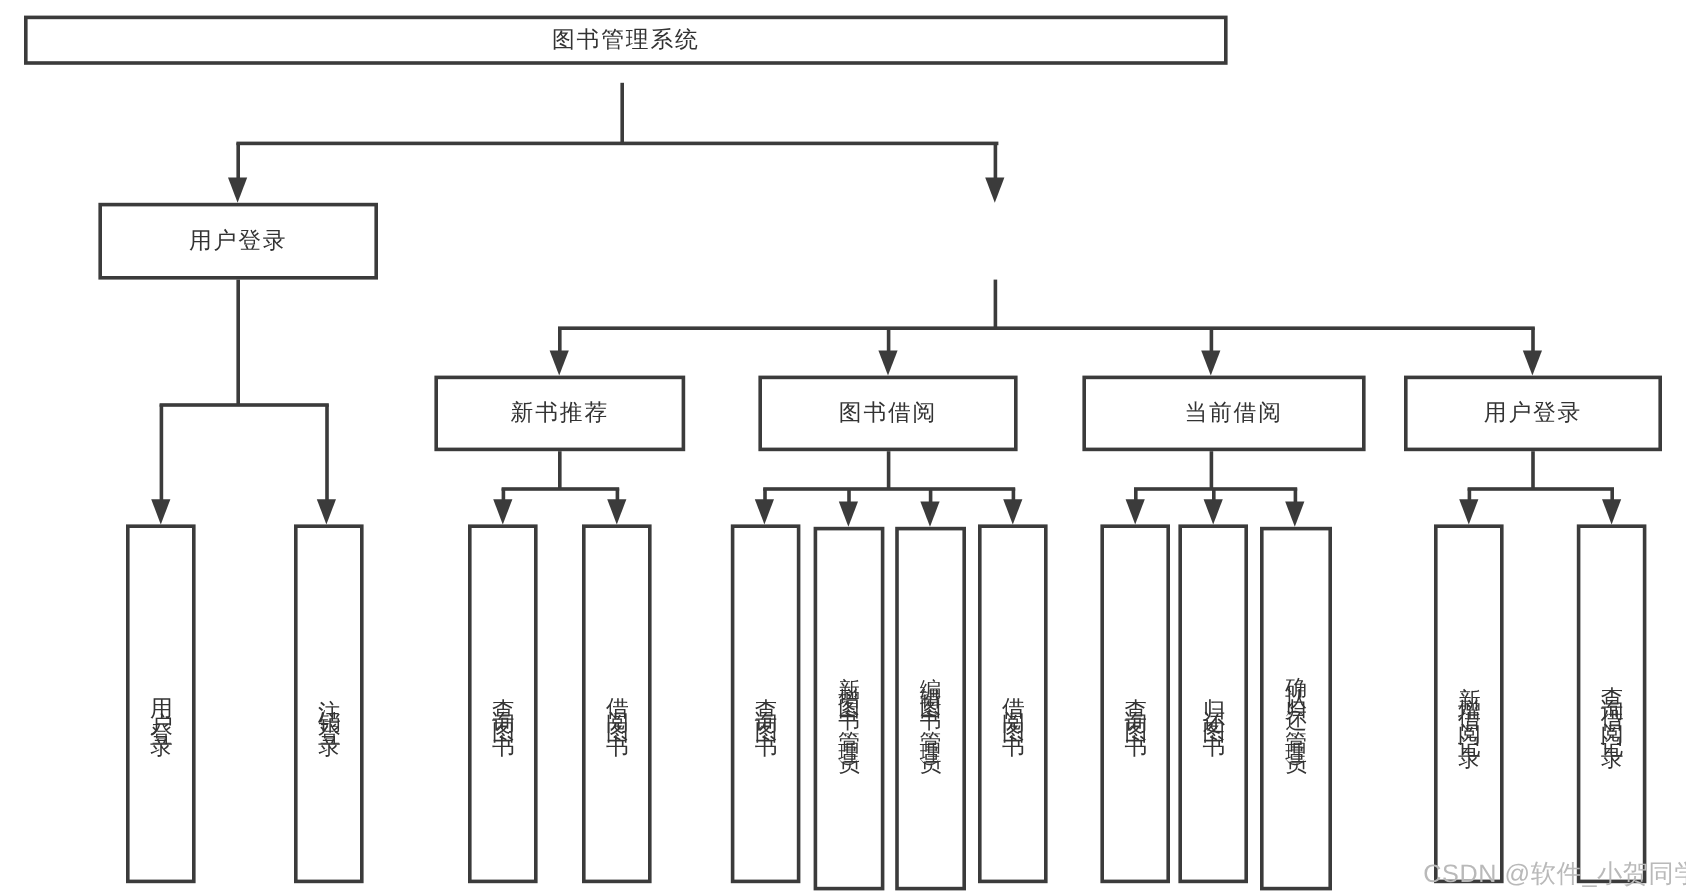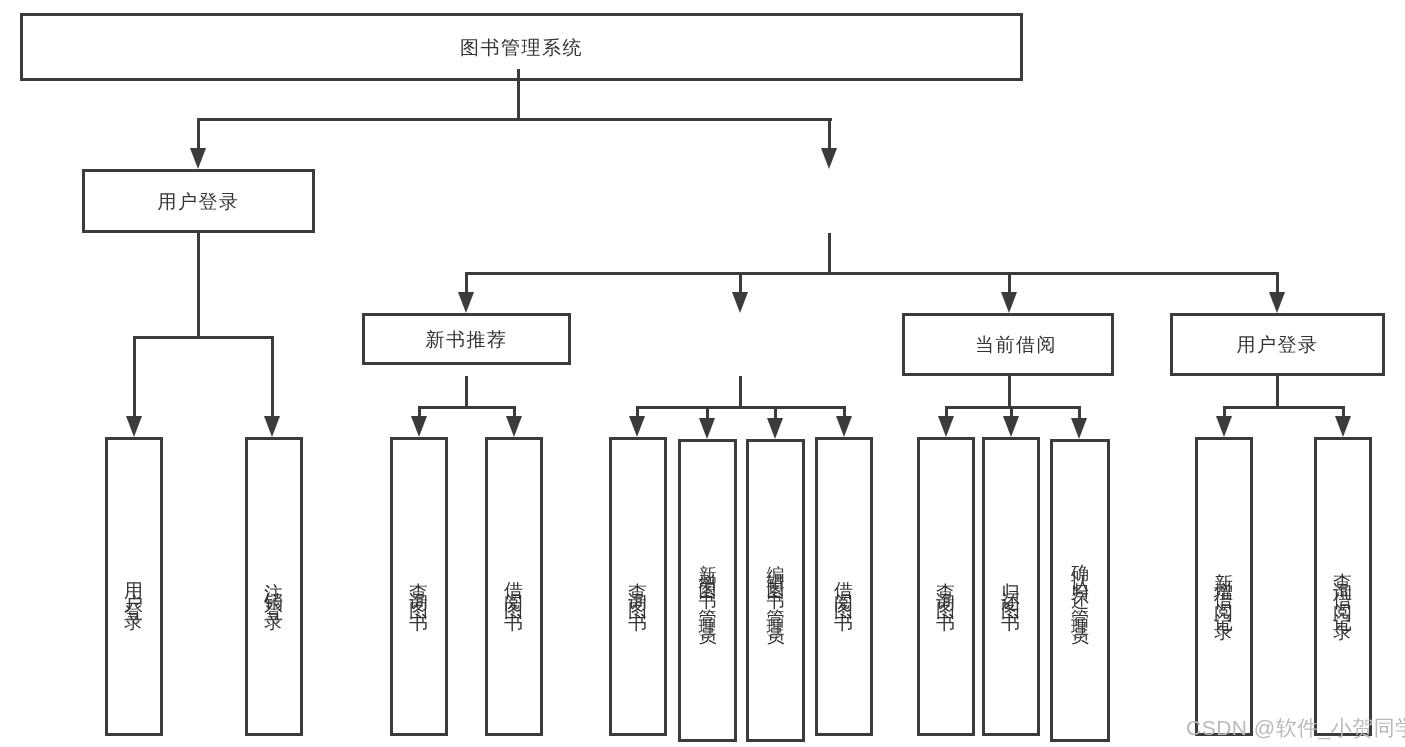--- a/index.html
+++ b/index.html
@@ -36,32 +36,35 @@
   .watermark{
     position:absolute;left:1186px;top:714px;z-index:9;
     font-size:21px;color:var(--wm);letter-spacing:0.5px;white-space:nowrap;
   }
 </style>
 </head>
 <body>
 
 <div class="stage">
 
-  <div class="box" style="left:20px;top:13px;width:1003px;height:68px;">
+  <div class="box" style="left:20px;top:13px;width:1003px;height:41px;">
     <span class="hlabel">图书管理系统</span>
   </div>
 
   <div class="box" style="left:82px;top:169px;width:233px;height:64px;">
     <span class="hlabel">用户登录</span>
   </div>
 
-  <div class="box" style="left:362px;top:313px;width:209px;height:52px;">
+  <div class="box" style="left:362px;top:313px;width:209px;height:63px;">
     <span class="hlabel">新书推荐</span>
   </div>
-  <div class="box" style="left:902px;top:313px;width:212px;height:63px;padding-left:16px;">
+  <div class="box" style="left:632px;top:313px;width:216px;height:63px;">
+    <span class="hlabel">图书借阅</span>
+  </div>
+  <div class="box" style="left:902px;top:313px;width:236px;height:63px;padding-left:16px;">
     <span class="hlabel">当前借阅</span>
   </div>
   <div class="box" style="left:1170px;top:313px;width:215px;height:63px;">
     <span class="hlabel">用户登录</span>
   </div>
 
   <div class="box" style="left:105px;top:437px;width:58px;height:299px;">
     <span class="vlabel">用户登录</span>
   </div>
   <div class="box" style="left:245px;top:437px;width:58px;height:299px;">

